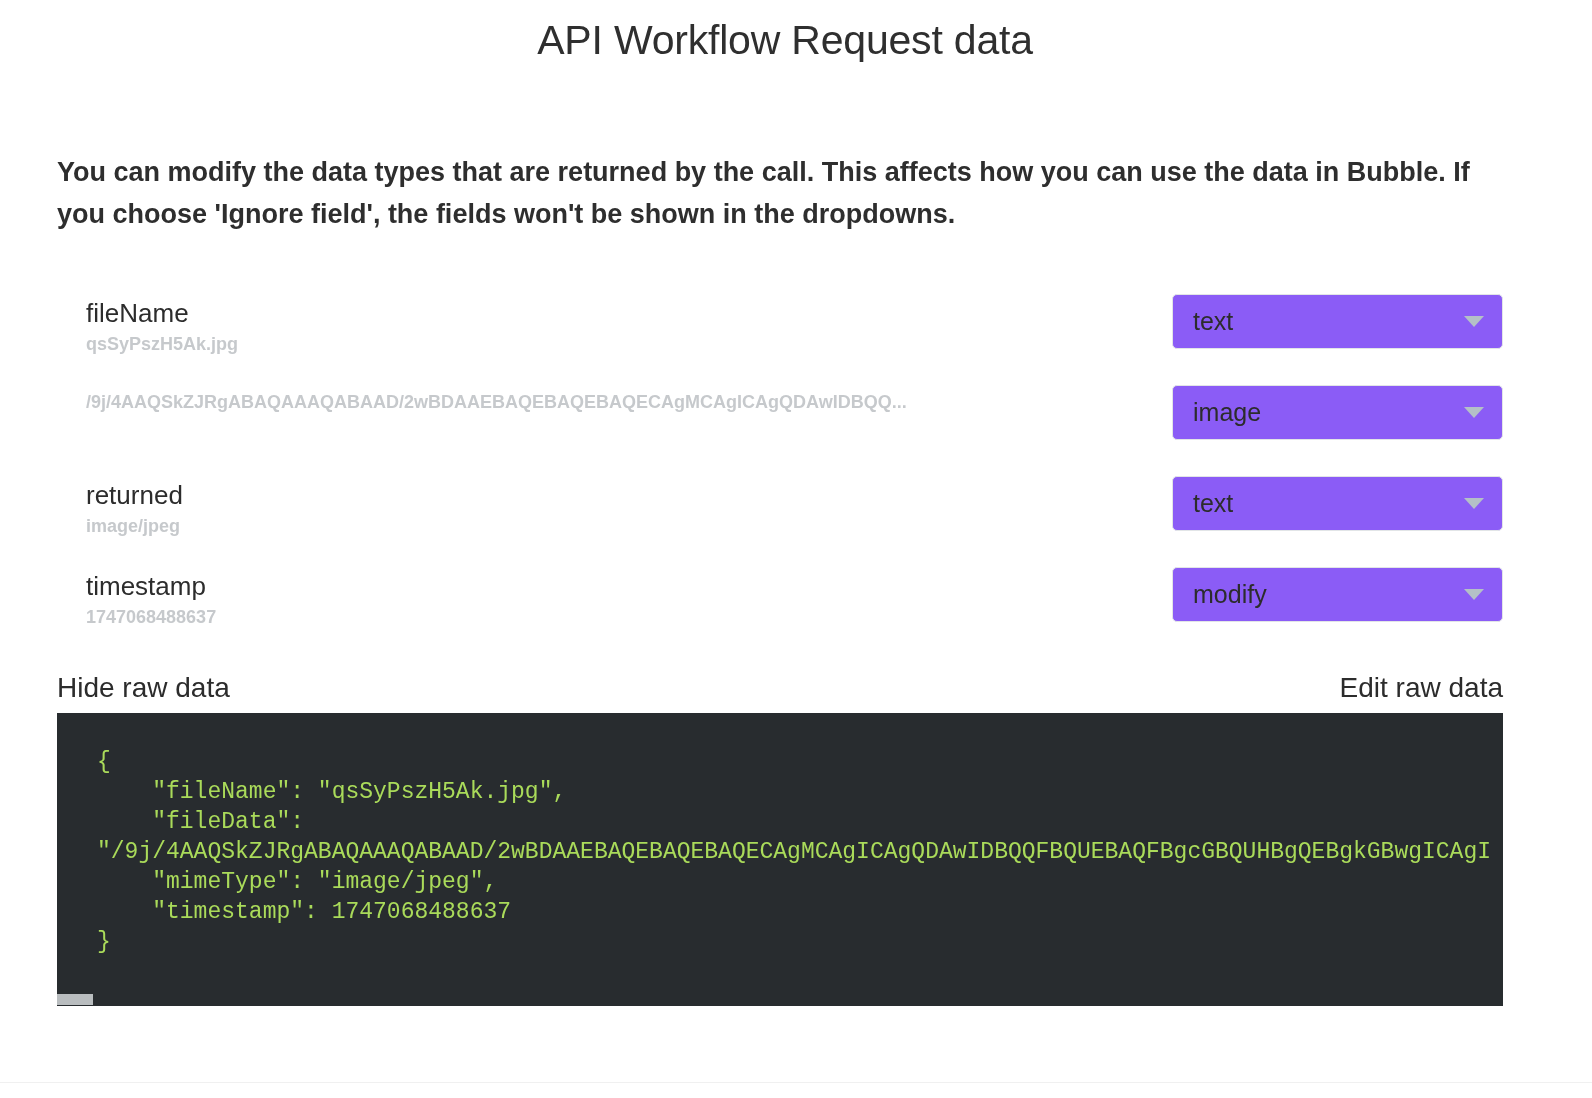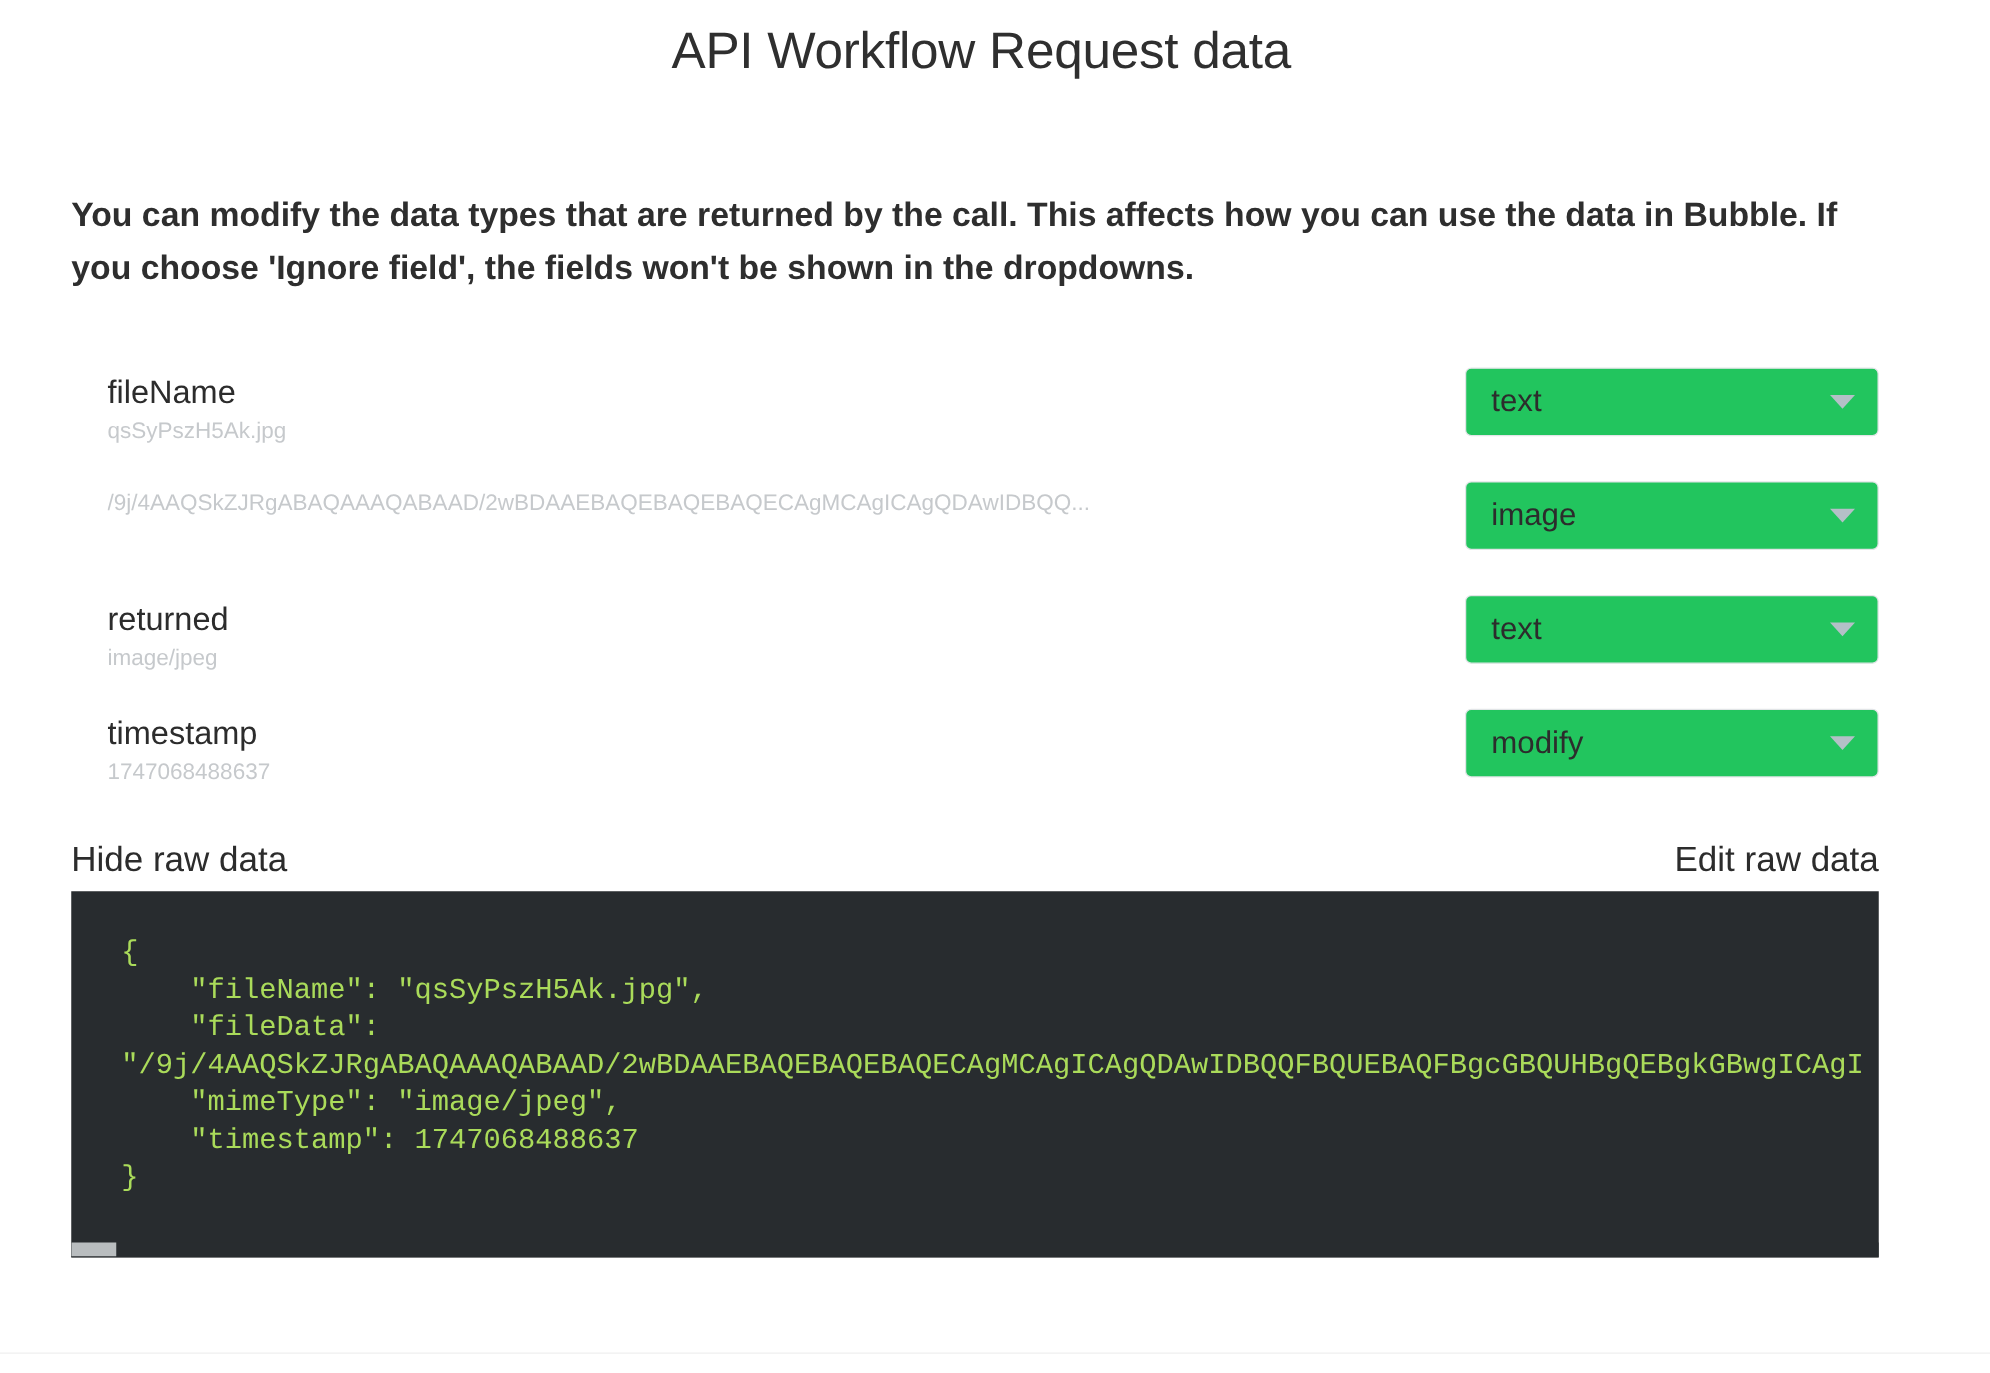--- a/index.html
+++ b/index.html
@@ -74,31 +74,32 @@
     white-space: nowrap;
   }
   .field-preview {
     margin-top: 3px;
     font-size: 18px;
     color: #c6c9cc;
     line-height: 1.25;
     white-space: nowrap;
     overflow: hidden;
     max-width: 1090px;
+    font-weight: bold;
   }
 
   .field-select {
     position: absolute;
     right: 89px;
     top: -3px;
     width: 331px;
     height: 55px;
     border: 1px solid #e2e5e7;
     border-radius: 5px;
-    background: #22c55e;
+    background: #8b5cf6;
     box-sizing: border-box;
     display: flex;
     align-items: center;
     padding: 0 14px 0 20px;
     cursor: pointer;
     margin-left: 22px;
   }
   .field-select .sel-value {
     flex: 1;
     font-size: 25px;

